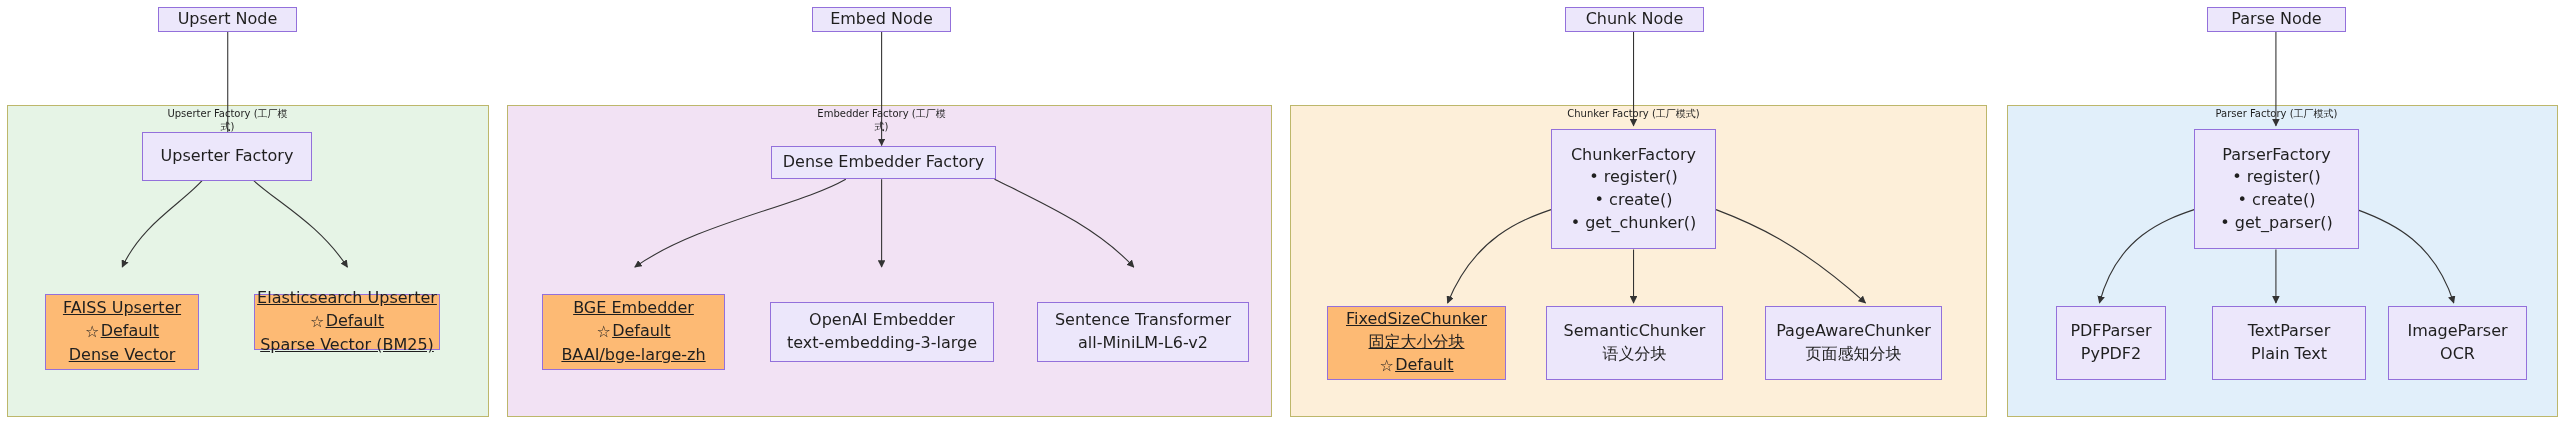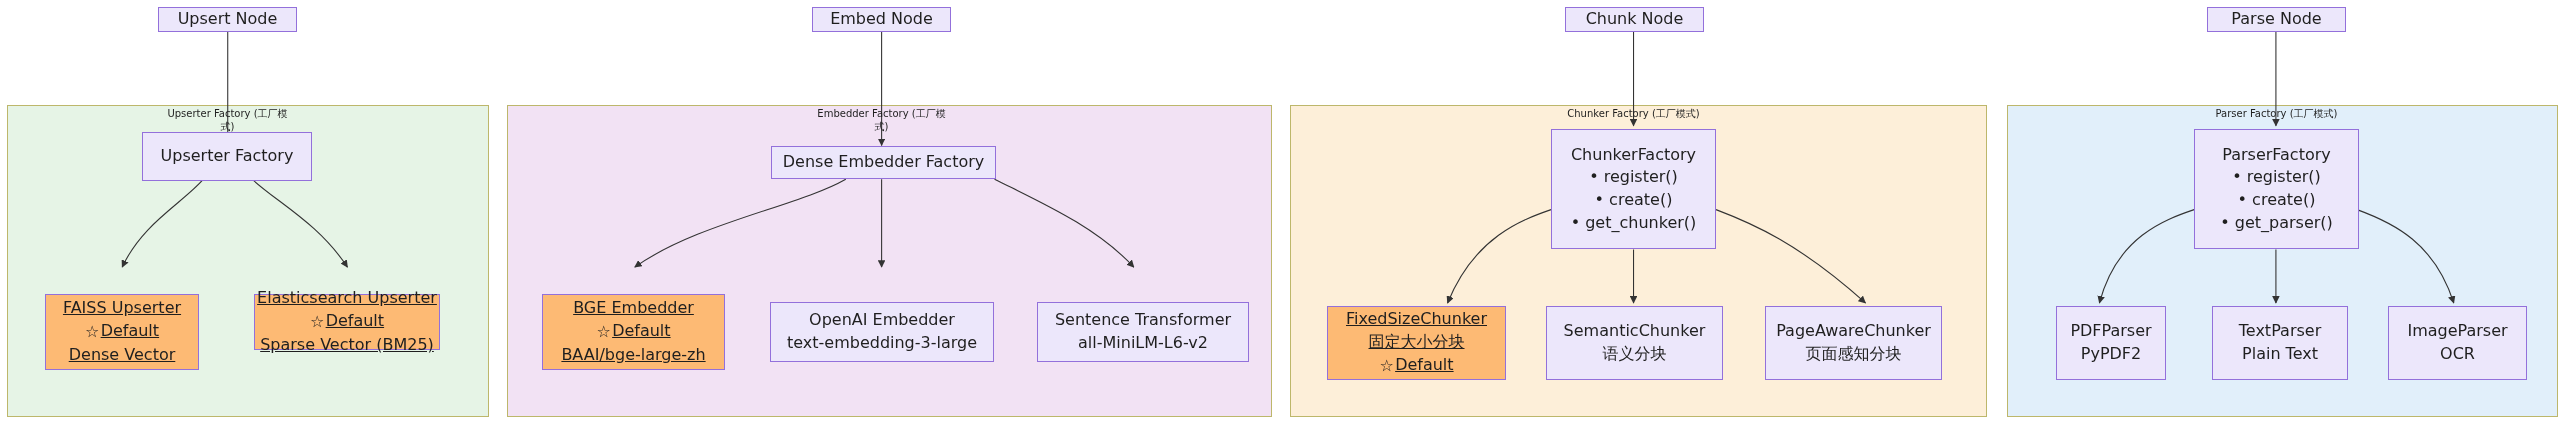--- a/index.html
+++ b/index.html
@@ -181,21 +181,21 @@
   <div class="node" style="left:1765px; top:306px; width:177px; height:74px;">
     <span class="ln">PageAwareChunker</span>
     <span class="ln">页面感知分块</span>
   </div>
 
   <div class="node" style="left:2056px; top:306px; width:110px; height:74px;">
     <span class="ln">PDFParser</span>
     <span class="ln">PyPDF2</span>
   </div>
 
-  <div class="node" style="left:2212px; top:306px; width:136px; height:74px;">
+  <div class="node" style="left:2212px; top:306px; width:154px; height:74px;">
     <span class="ln">TextParser</span>
     <span class="ln">Plain Text</span>
   </div>
 
   <div class="node" style="left:2388px; top:306px; width:139px; height:74px;">
     <span class="ln">ImageParser</span>
     <span class="ln">OCR</span>
   </div>
 
 </div>

